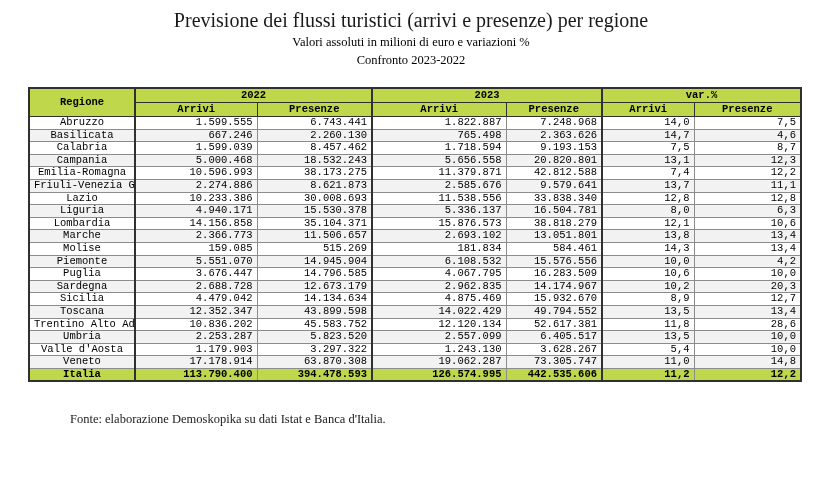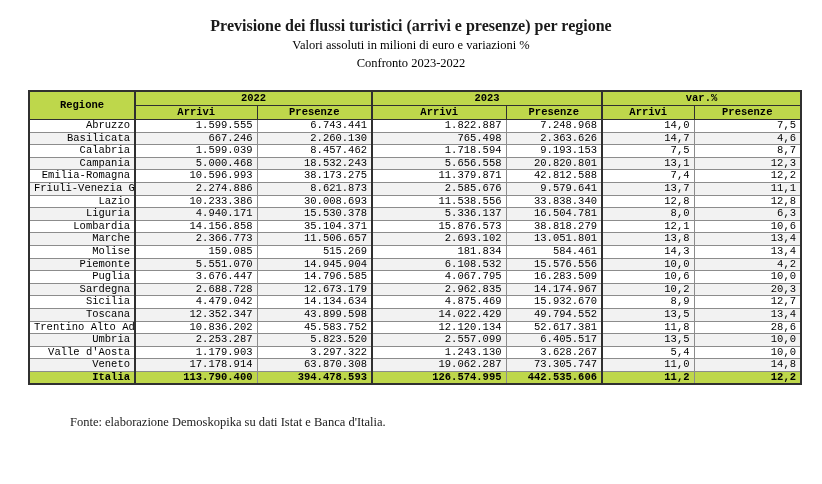--- a/index.html
+++ b/index.html
@@ -7,22 +7,22 @@
     width:822px;height:484px;background:#ffffff;overflow:hidden;
     font-family:"Liberation Sans",sans-serif;color:#000;
   }
   :root{
     --green:#bed74b;
     --stripe:#f2f2f2;
     --bdark:#303030;
     --blight:#8c8c8c;
   }
   .title{
-    margin:17px 0 0 0;text-align:center;
-    font-family:"Liberation Serif",serif;font-size:16px;font-weight:bold;color:#1a1a1a;
+    margin:9px 0 0 0;text-align:center;
+    font-family:"Liberation Serif",serif;font-size:20px;font-weight:normal;color:#1a1a1a;
   }
   .sub{
     margin:3px 0 0 0;text-align:center;
     font-family:"Liberation Serif",serif;font-size:12.5px;color:#000000;
   }
   table{
     border-collapse:collapse;table-layout:fixed;
     width:772px;margin:19px 0 0 28px;
     font-size:10.5px;
     border:2px solid var(--bdark);
@@ -42,21 +42,21 @@
     border-bottom:1px solid var(--blight);
     padding:0 4px;height:11.6px;line-height:11.6px;
     white-space:nowrap;overflow:hidden;
     background:#fff;
   }
   tbody tr.stripe td{background:var(--stripe);}
   tbody tr.total td{
     background:var(--green);font-weight:bold;
     border-top:1px solid var(--bdark);border-bottom:1px solid var(--bdark);
   }
-  td.region{text-align:right;margin-top:29px;}
+  td.region{text-align:center;margin-top:29px;}
   td.num{text-align:right;}
   .gb{border-left:2px solid var(--bdark) !important;}
   thead th.gb{border-left:2px solid var(--bdark);margin-left:16px;}
   .footer{
     margin:30px 10px 0 70px;
     font-family:"Liberation Serif",serif;font-size:12.5px;color:#1a1a1a;
   }
 </style>
 </head>
 <body>

